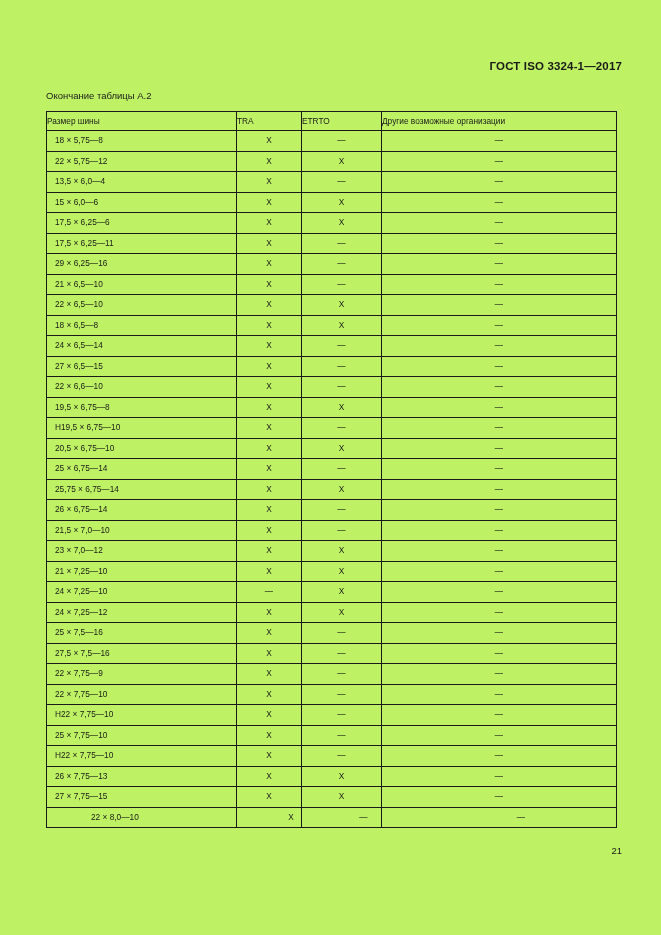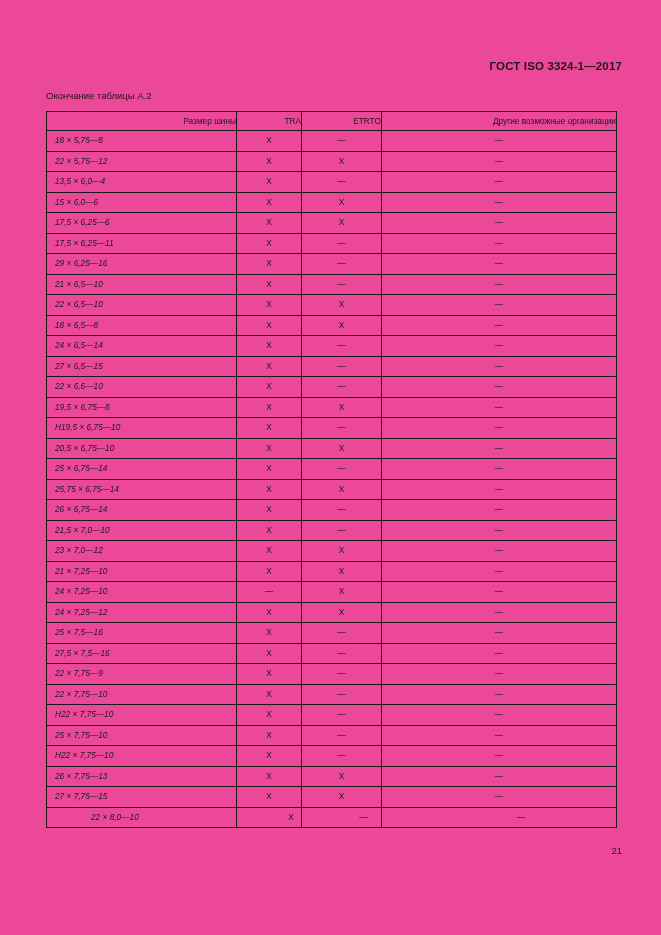--- a/index.html
+++ b/index.html
@@ -14,21 +14,21 @@
     color: #1a1a1a;
     position: relative;
     overflow: hidden;
   }
   .page {
     position: absolute;
     left: 0;
     top: 0;
     width: 661px;
     height: 935px;
-    background: #ec4899;
+    background: #bef264;
   }
   .doc-header {
     position: absolute;
     right: 39px;
     top: 60px;
     font-size: 11.5px;
     font-weight: bold;
     letter-spacing: 0.15px;
     white-space: nowrap;
   }
@@ -56,39 +56,39 @@
   .tire-table td {
     border: 0.8px solid #1a1a1a;
     font-size: 8.3px;
     font-weight: normal;
     height: 19.5px;
     padding: 0;
     line-height: 19.5px;
     vertical-align: middle;
   }
   .tire-table thead th {
-    text-align: right;
+    text-align: left;
     border-bottom-width: 1.6px;
     height: 18px;
     line-height: 18px;
   }
   .tire-table thead tr th:first-child { border-top-width: 1.6px; }
   .tire-table thead tr th { border-top-width: 1.6px; }
   .tire-table td.size {
     text-align: left;
     padding-left: 8px;
   }
   .tire-table td.mark {
     text-align: center;
   }
   .tire-table tbody tr:last-child td {
     border-bottom-width: 1.6px;
     padding-left: 44px;
   }
-  .tire-table tbody tr td:first-child { border-left-width: 1.6px; font-style: italic; }
+  .tire-table tbody tr td:first-child { border-left-width: 1.6px; }
   .tire-table tbody tr td:last-child  { border-right-width: 1.6px; }
   .tire-table thead tr th:first-child { border-left-width: 1.6px; }
   .tire-table thead tr th:last-child  { border-right-width: 1.6px; }
 
   .page-number {
     position: absolute;
     right: 39px;
     top: 845px;
     font-size: 9.5px;
   }

